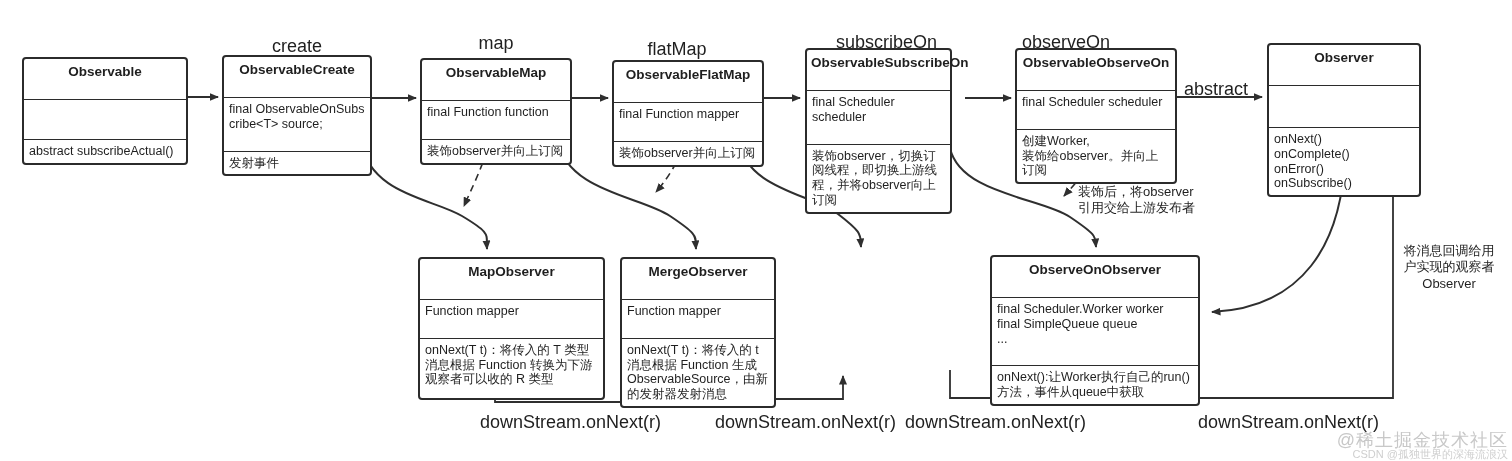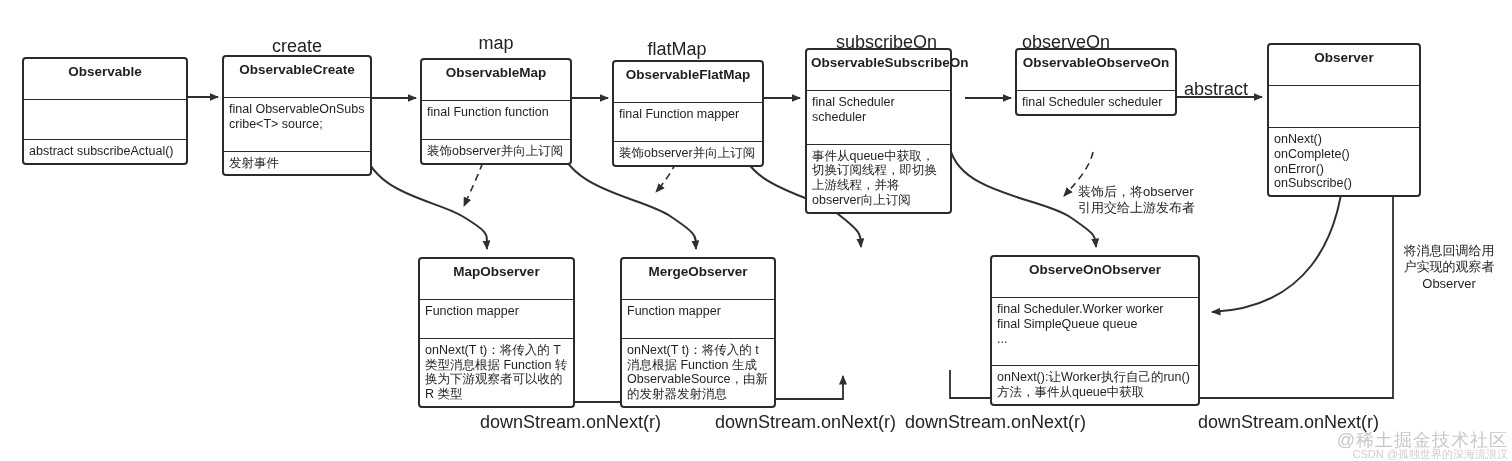--- a/index.html
+++ b/index.html
@@ -77,38 +77,40 @@
 
   <div class="uml" style="left:612px;top:60px;width:152px;">
     <div class="uml-title">ObservableFlatMap</div>
     <div class="uml-row">final Function mapper</div>
     <div class="uml-row">装饰observer并向上订阅</div>
   </div>
 
   <div class="uml" style="left:805px;top:48px;width:147px;">
     <div class="uml-title">ObservableSubscribeOn</div>
     <div class="uml-row">final Scheduler scheduler</div>
-    <div class="uml-row">事件从queue中获取，切换订阅线程，即切换上游线程，并将observer向上订阅</div>
+    <div class="uml-row">装饰observer，切换订阅线程，即切换上游线程，并将observer向上订阅</div>
   </div>
 
   <div class="uml" style="left:1015px;top:48px;width:162px;">
     <div class="uml-title">ObservableObserveOn</div>
     <div class="uml-row">final Scheduler scheduler</div>
+    <div class="uml-row pre">创建Worker,
+装饰给observer。并向上订阅</div>
   </div>
 
   <div class="uml" style="left:1267px;top:43px;width:154px;">
     <div class="uml-title">Observer</div>
     <div class="uml-row" style="height:27px;"></div>
     <div class="uml-row pre">onNext()
 onComplete()
 onError()
 onSubscribe()</div>
   </div>
 
-  <div class="uml" style="left:418px;top:257px;width:157px;">
+  <div class="uml" style="left:418px;top:257px;width:187px;">
     <div class="uml-title">MapObserver</div>
     <div class="uml-row">Function mapper</div>
     <div class="uml-row" style="min-height:60px;">onNext(T t)：将传入的 T 类型消息根据 Function 转换为下游观察者可以收的 R 类型</div>
   </div>
 
   <div class="uml" style="left:620px;top:257px;width:156px;">
     <div class="uml-title">MergeObserver</div>
     <div class="uml-row">Function mapper</div>
     <div class="uml-row" style="min-height:57px;">onNext(T t)：将传入的 t 消息根据 Function 生成 ObservableSource，由新的发射器发射消息</div>
   </div>

